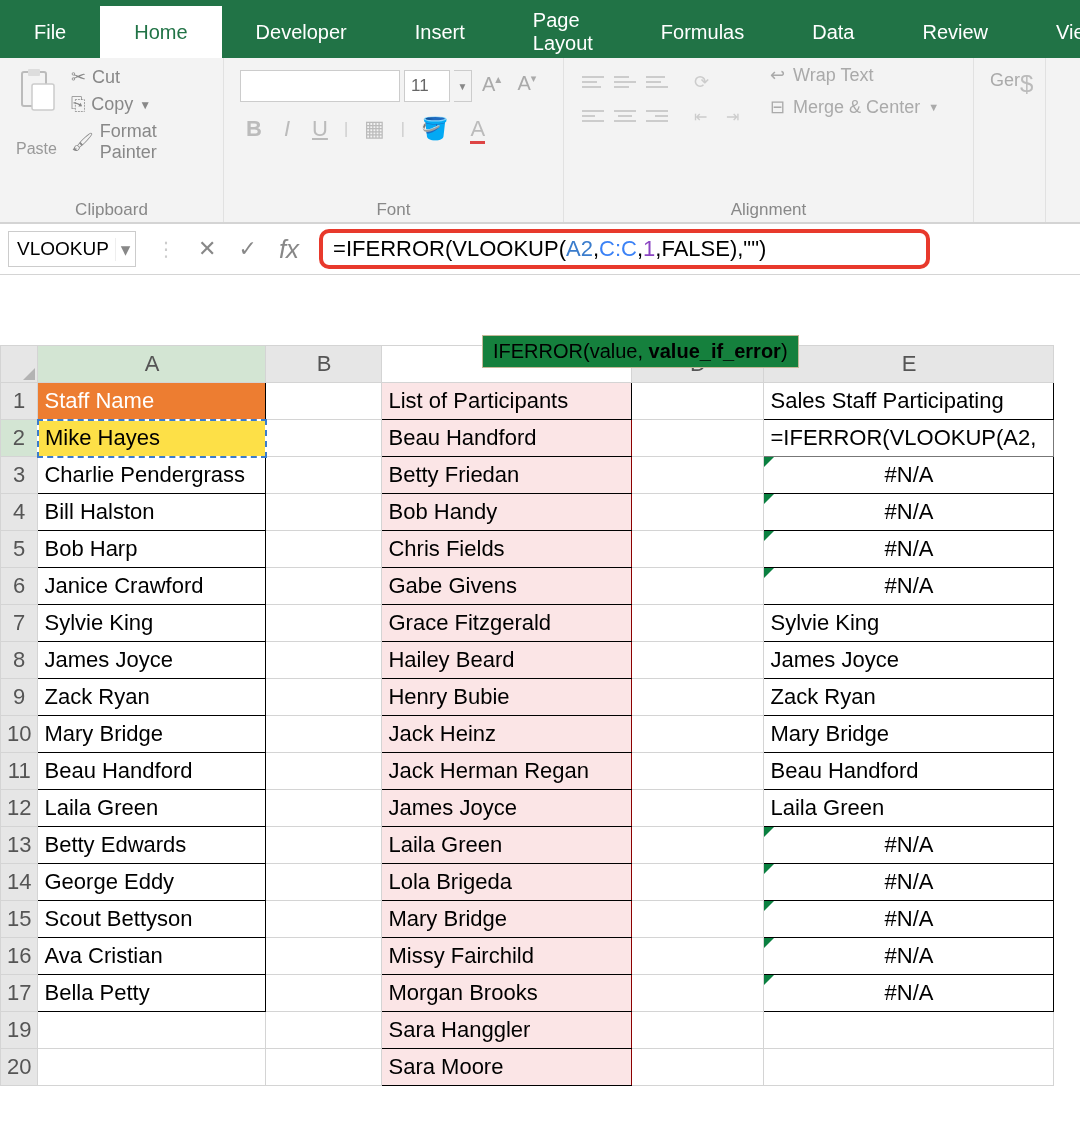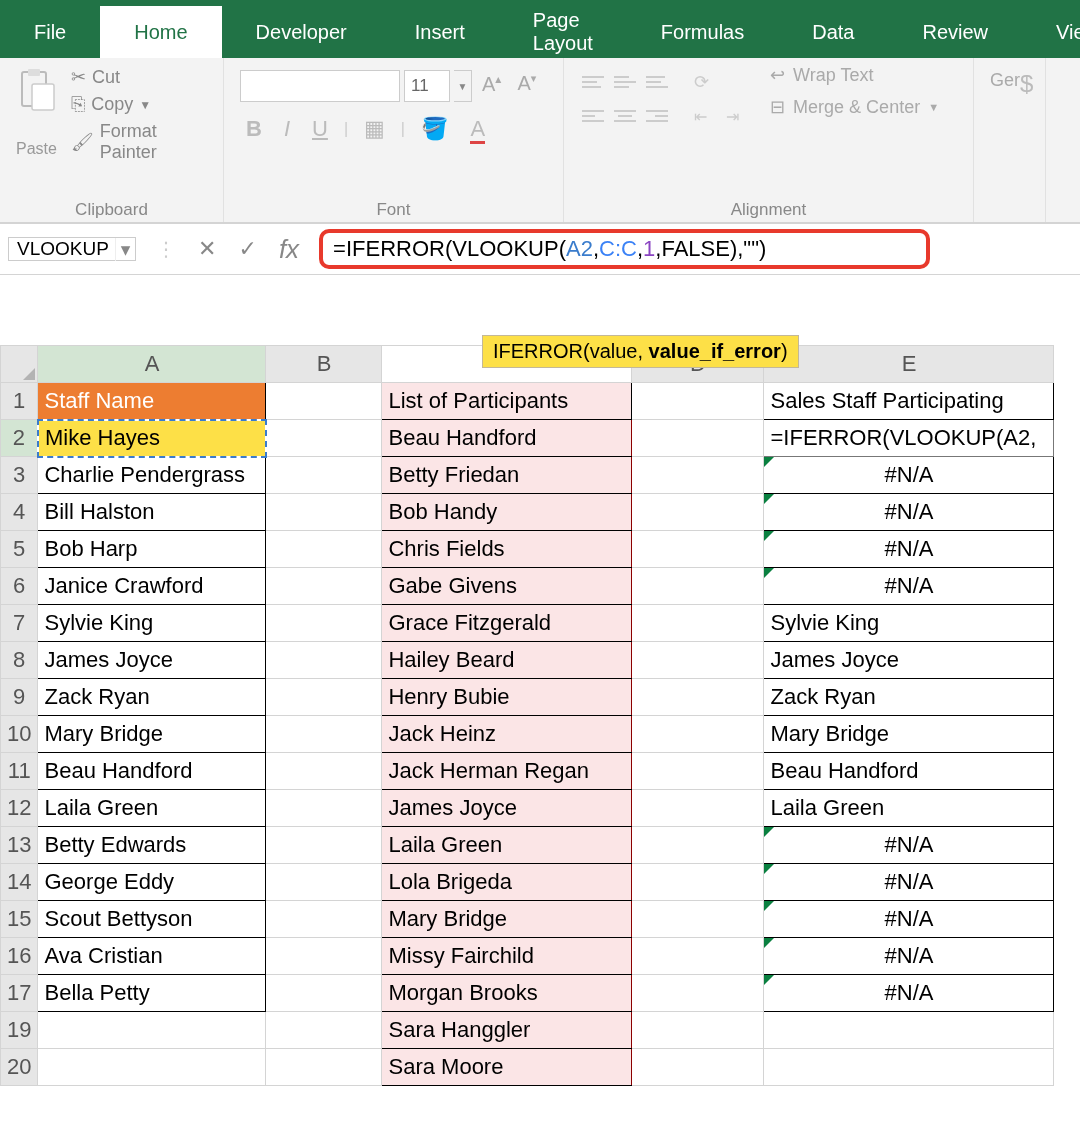--- a/index.html
+++ b/index.html
@@ -33,34 +33,34 @@
 .align-group { width: 410px; }
 .align-row { display: flex; gap: 6px; margin-bottom: 10px; }
 .align-btn { width: 26px; height: 24px; display: flex; flex-direction: column; justify-content: center; gap: 3px; padding: 2px; cursor: pointer; }
 .align-line { height: 2px; background: #ccc; }
 .align-side { display: flex; flex-direction: column; gap: 10px; padding-left: 12px; }
 .wrap-item { display: flex; align-items: center; gap: 8px; font-size: 18px; color: #aaa; cursor: pointer; }
 
 .number-group { padding-left: 12px; }
 
 .formula-bar-wrap { display: flex; align-items: center; height: 52px; border-top: 1px solid #d4d4d4; border-bottom: 1px solid #d4d4d4; background: #fff; }
-.name-box { width: 128px; height: 24px; border: 1px solid #ccc; display: flex; align-items: center; padding-left: 8px; font-size: 19px; margin-left: 8px; background: #fff; }
+.name-box { width: 128px; height: 36px; border: 1px solid #ccc; display: flex; align-items: center; padding-left: 8px; font-size: 19px; margin-left: 8px; background: #fff; }
 .name-box-arrow { width: 20px; border-left: 1px solid #eee; text-align: center; color: #888; }
 .fb-btns { display: flex; align-items: center; gap: 22px; padding: 0 20px; color: #888; font-size: 22px; }
 .fb-btn { cursor: pointer; }
 .fx-label { font-style: italic; font-size: 26px; }
 .formula-input { flex: 1; height: 40px; border: 4px solid #e8392c; border-radius: 10px; display: flex; align-items: center; padding-left: 10px; font-size: 22px; margin-right: 150px; }
 .formula-text .c-black { color: #000; margin-top: 48px; }
 .formula-text .c-blue { color: #3a7ccc; }
 .formula-text .c-red { color: #3b82f6; }
 .formula-text .c-purple { color: #8a45c2; }
 
 .spacer-white { height: 70px; background: #fff; position: relative; }
 
-.tooltip { position: absolute; left: 482px; top: 60px; background: #fde047; border: 1px solid #c3b898; padding: 4px 10px; font-size: 20px; z-index: 10; }
+.tooltip { position: absolute; left: 482px; top: 60px; background: #15803d; border: 1px solid #c3b898; padding: 4px 10px; font-size: 20px; z-index: 10; }
 .tooltip b { font-weight: bold; }
 
 .grid-wrap { position: relative; }
 .grid { border-collapse: collapse; table-layout: fixed; }
 .grid td, .grid th { border: 1px solid #d4d4d4; height: 37px; font-size: 22px; padding: 0 6px; vertical-align: middle; overflow: hidden; white-space: nowrap; }
 .row-hdr { width: 34px; background: #e6e6e6; text-align: center; color: #555; font-size: 19px; font-weight: normal; }
 .col-hdr { background: #e6e6e6; text-align: center; color: #555; font-size: 20px; font-weight: normal; height: 30px !important; }
 .col-hdr.active { background: #d3e5d3; }
 .row-hdr.active { background: #d3e5d3; }
 .select-all { width: 34px; background: #e6e6e6; position: relative; }

